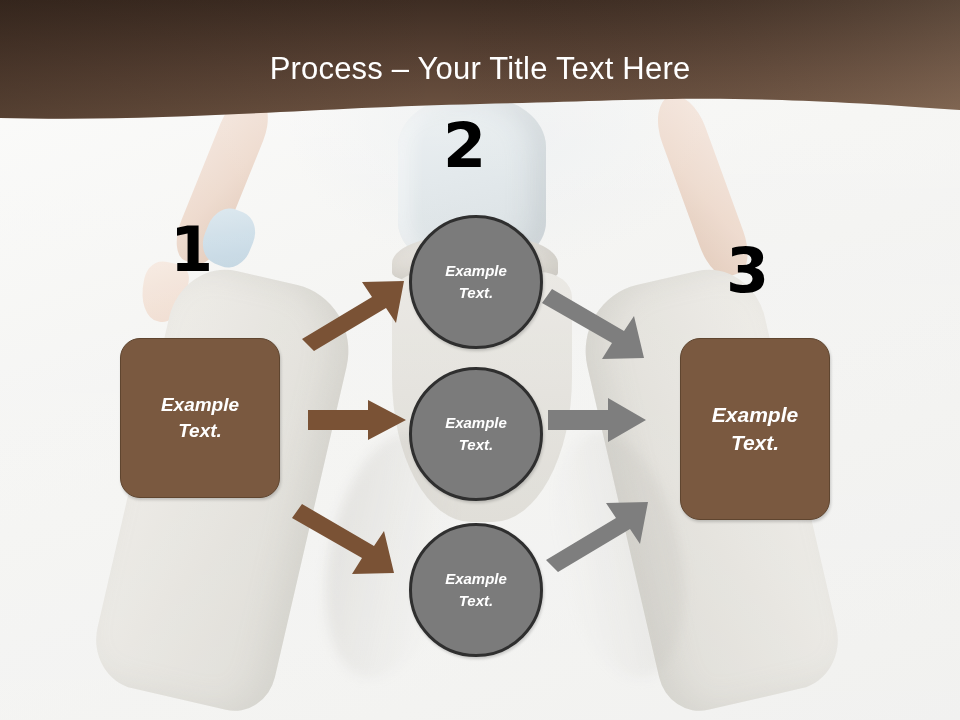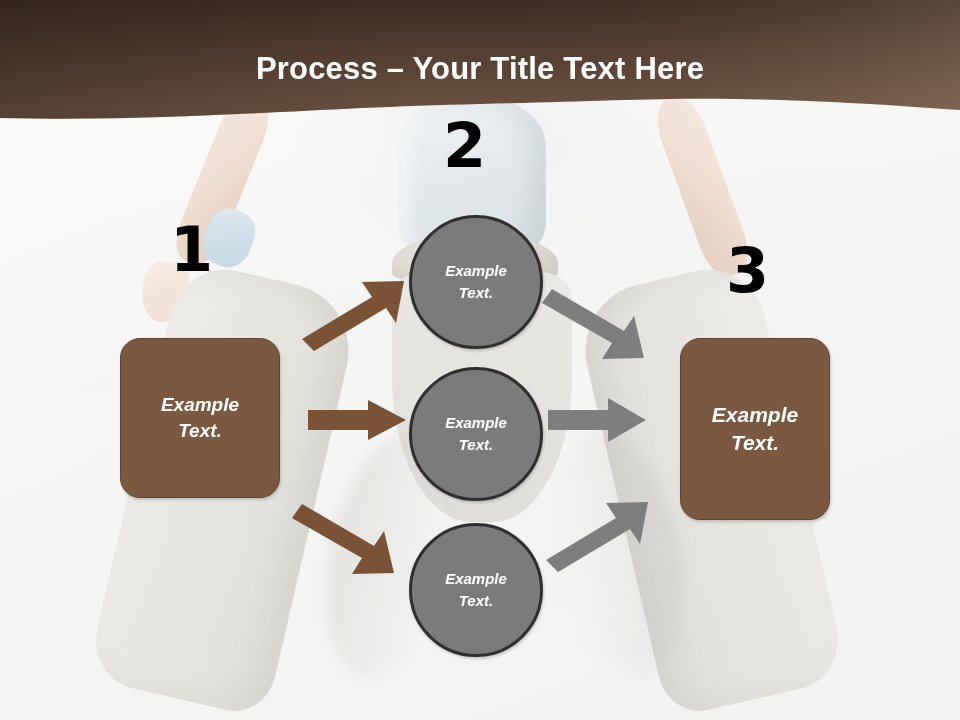--- a/index.html
+++ b/index.html
@@ -145,22 +145,22 @@
     position: absolute;
     left: 0; top: 49px;
     width: 960px;
     text-align: center;
     color: #ffffff;
     font-size: 31px;
     line-height: 40px;
     letter-spacing: 0.2px;
     white-space: nowrap;
   }
-  .header-title .t-bold { font-weight: bold; }
-  .header-title .t-rest { font-weight: bold; }
+  .header-title .t-bold { font-weight: normal; }
+  .header-title .t-rest { font-weight: normal; }
 
   
   .step-num {
     position: absolute;
     color: #000000;
     font-weight: bold;
     line-height: 1;
     font-family: "DejaVu Sans", sans-serif;
   }
   .num-1 { left: 170px; top: 219px; font-size: 62px; }

